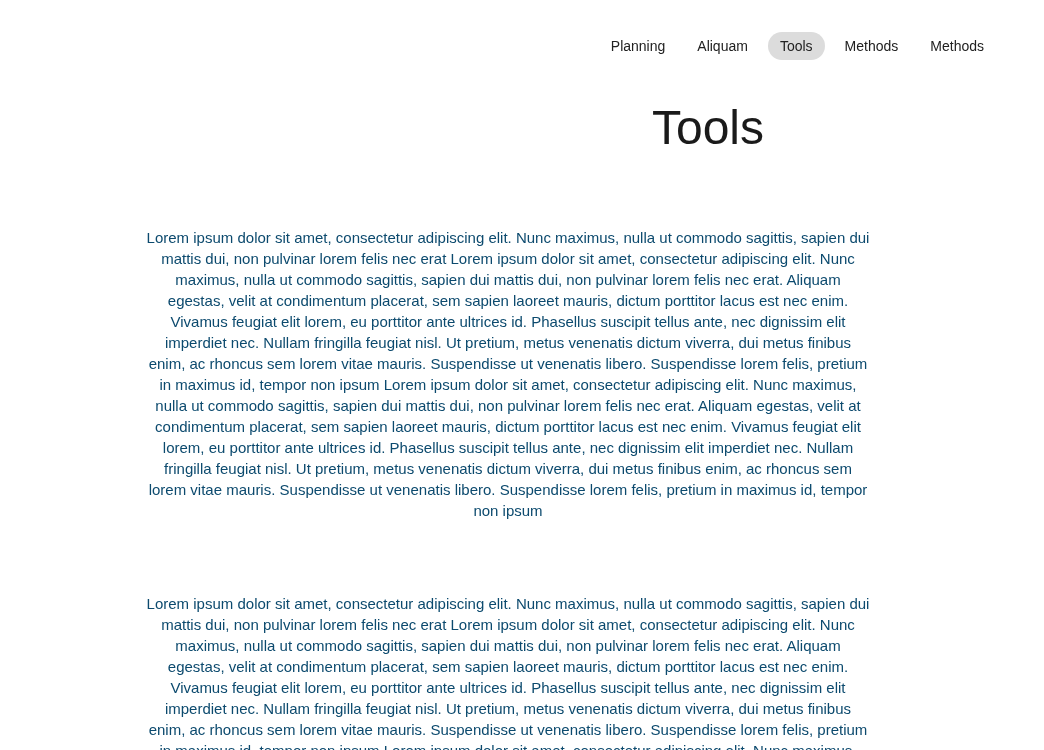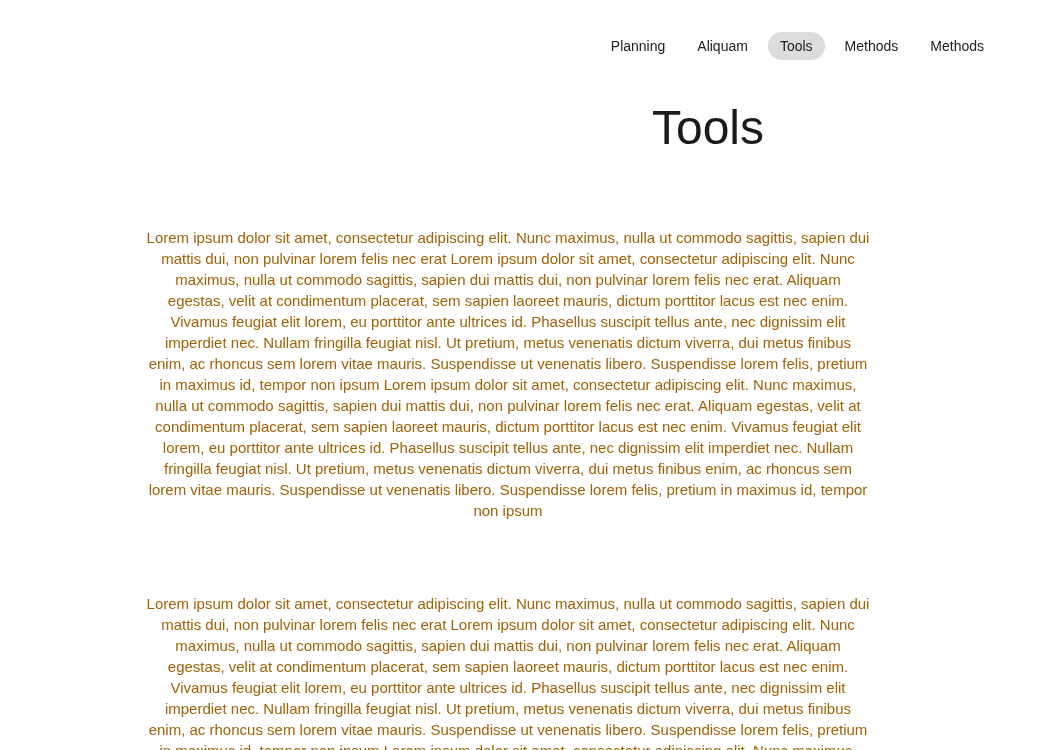--- a/index.html
+++ b/index.html
@@ -32,21 +32,21 @@
       margin: 40px 0 0 372px;
       color: #1a1a1a;
     }
     .content {
       max-width: 744px;
       margin: 72px auto 0 126px;
     }
     .paragraph {
       font-size: 15px;
       line-height: 1.4;
-      color: #a16207;
+      color: #0c4a6e;
       margin-bottom: 72px;
       margin-left: 20px;
     }
     .paragraph:last-child { margin-bottom: 0; }
   </style>
 </head>
 <body>
 
 <nav class="nav">
   <a class="nav-item">Planning</a>

